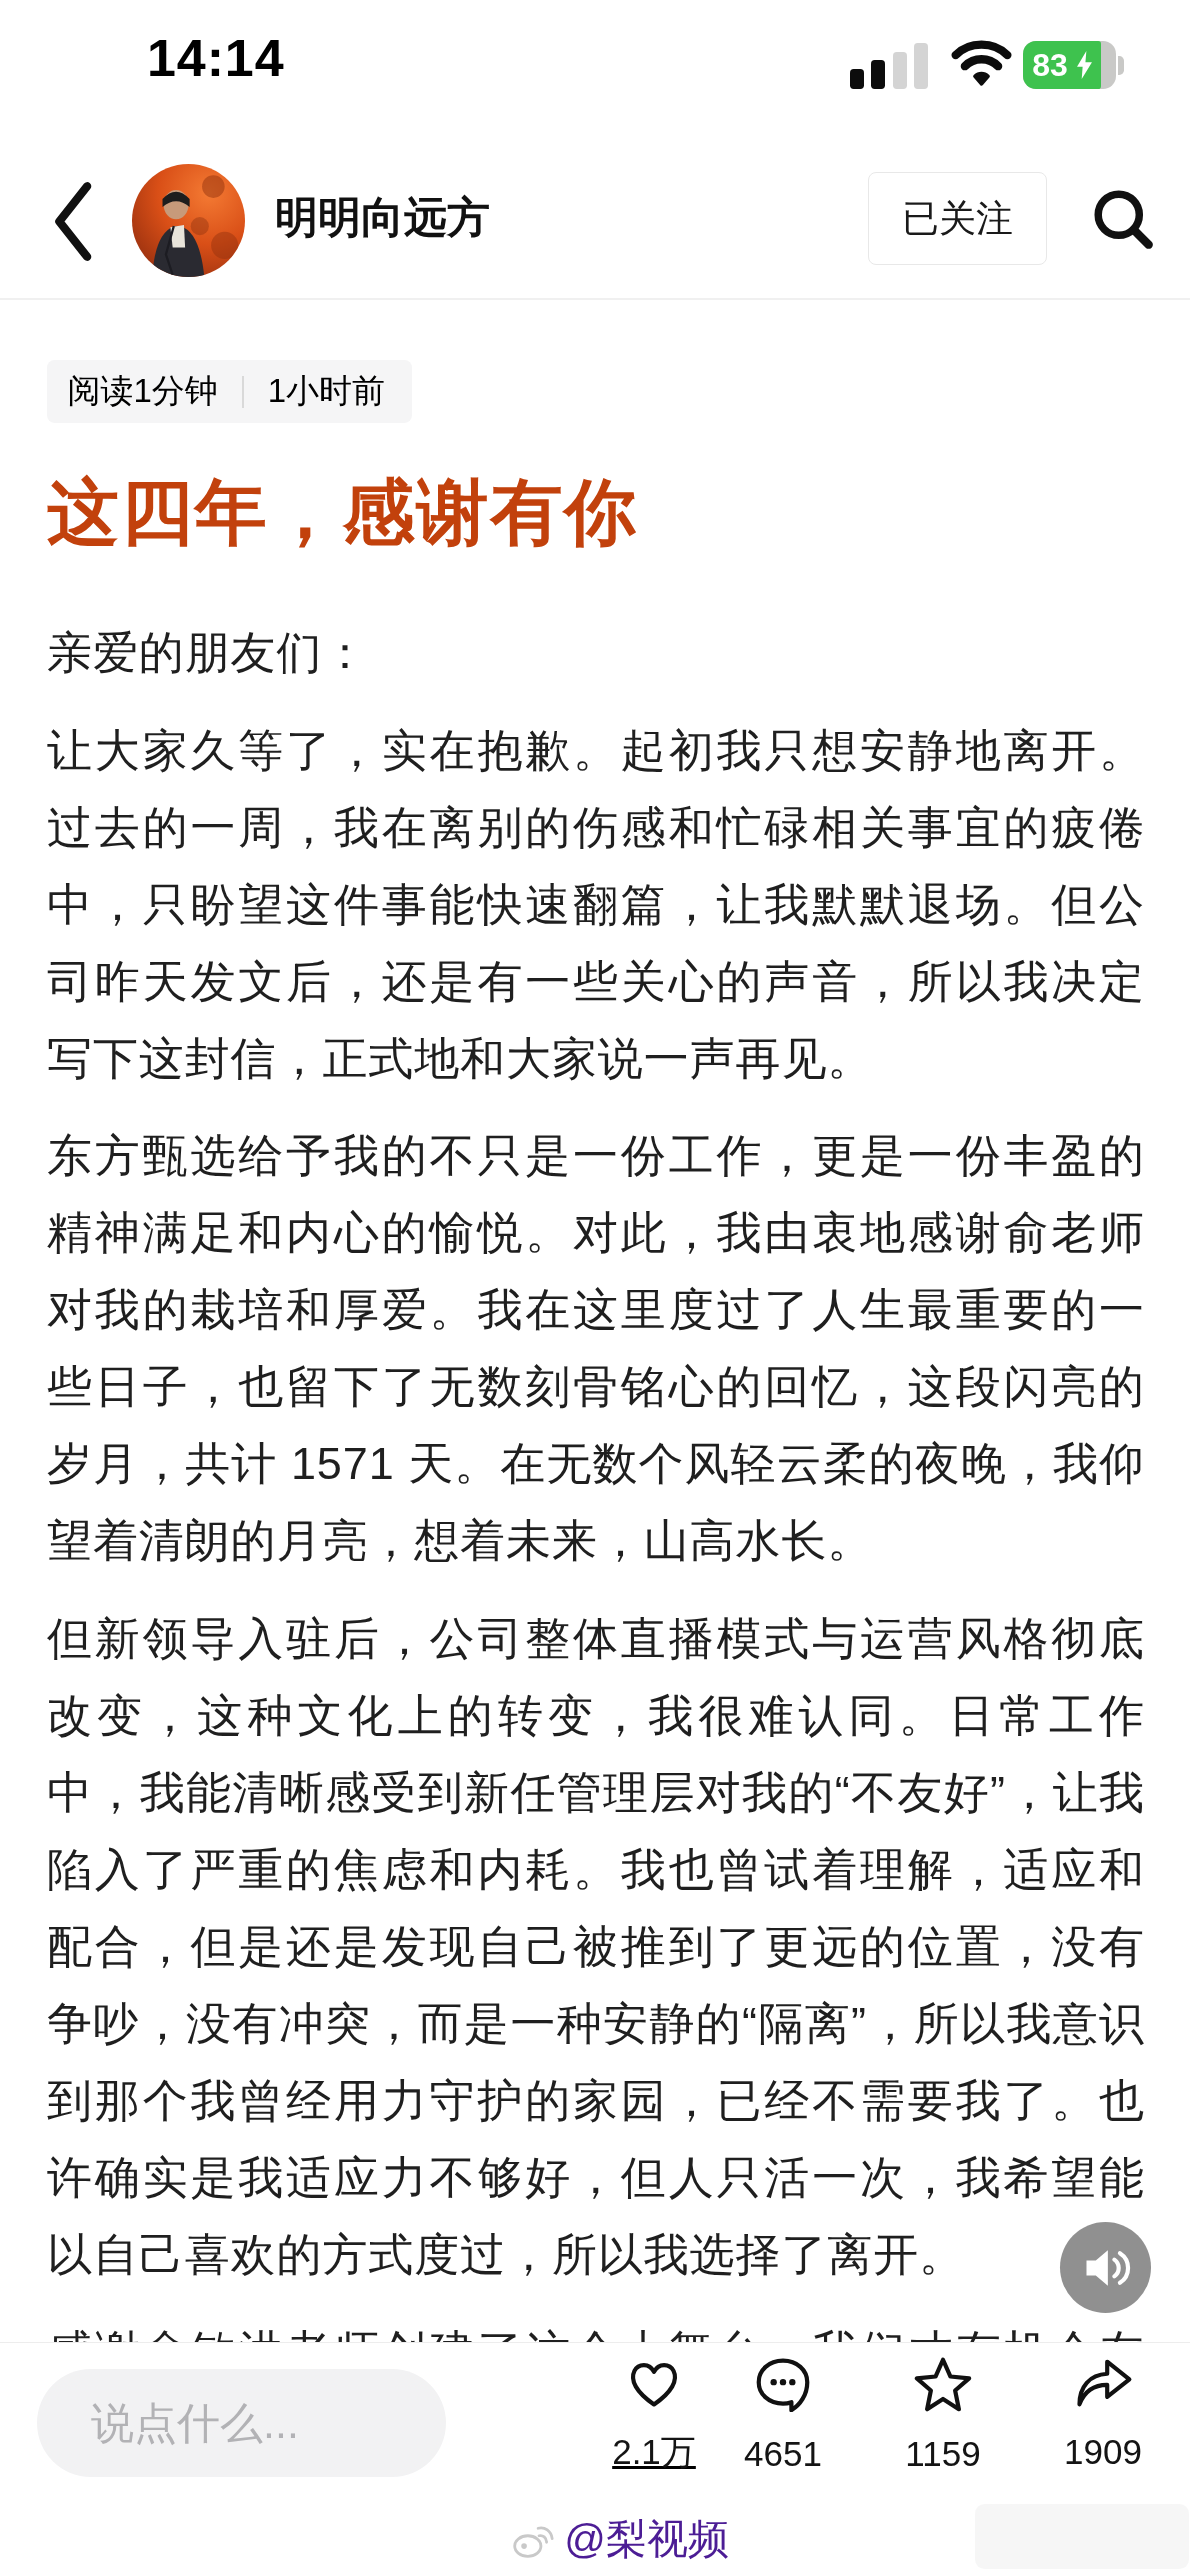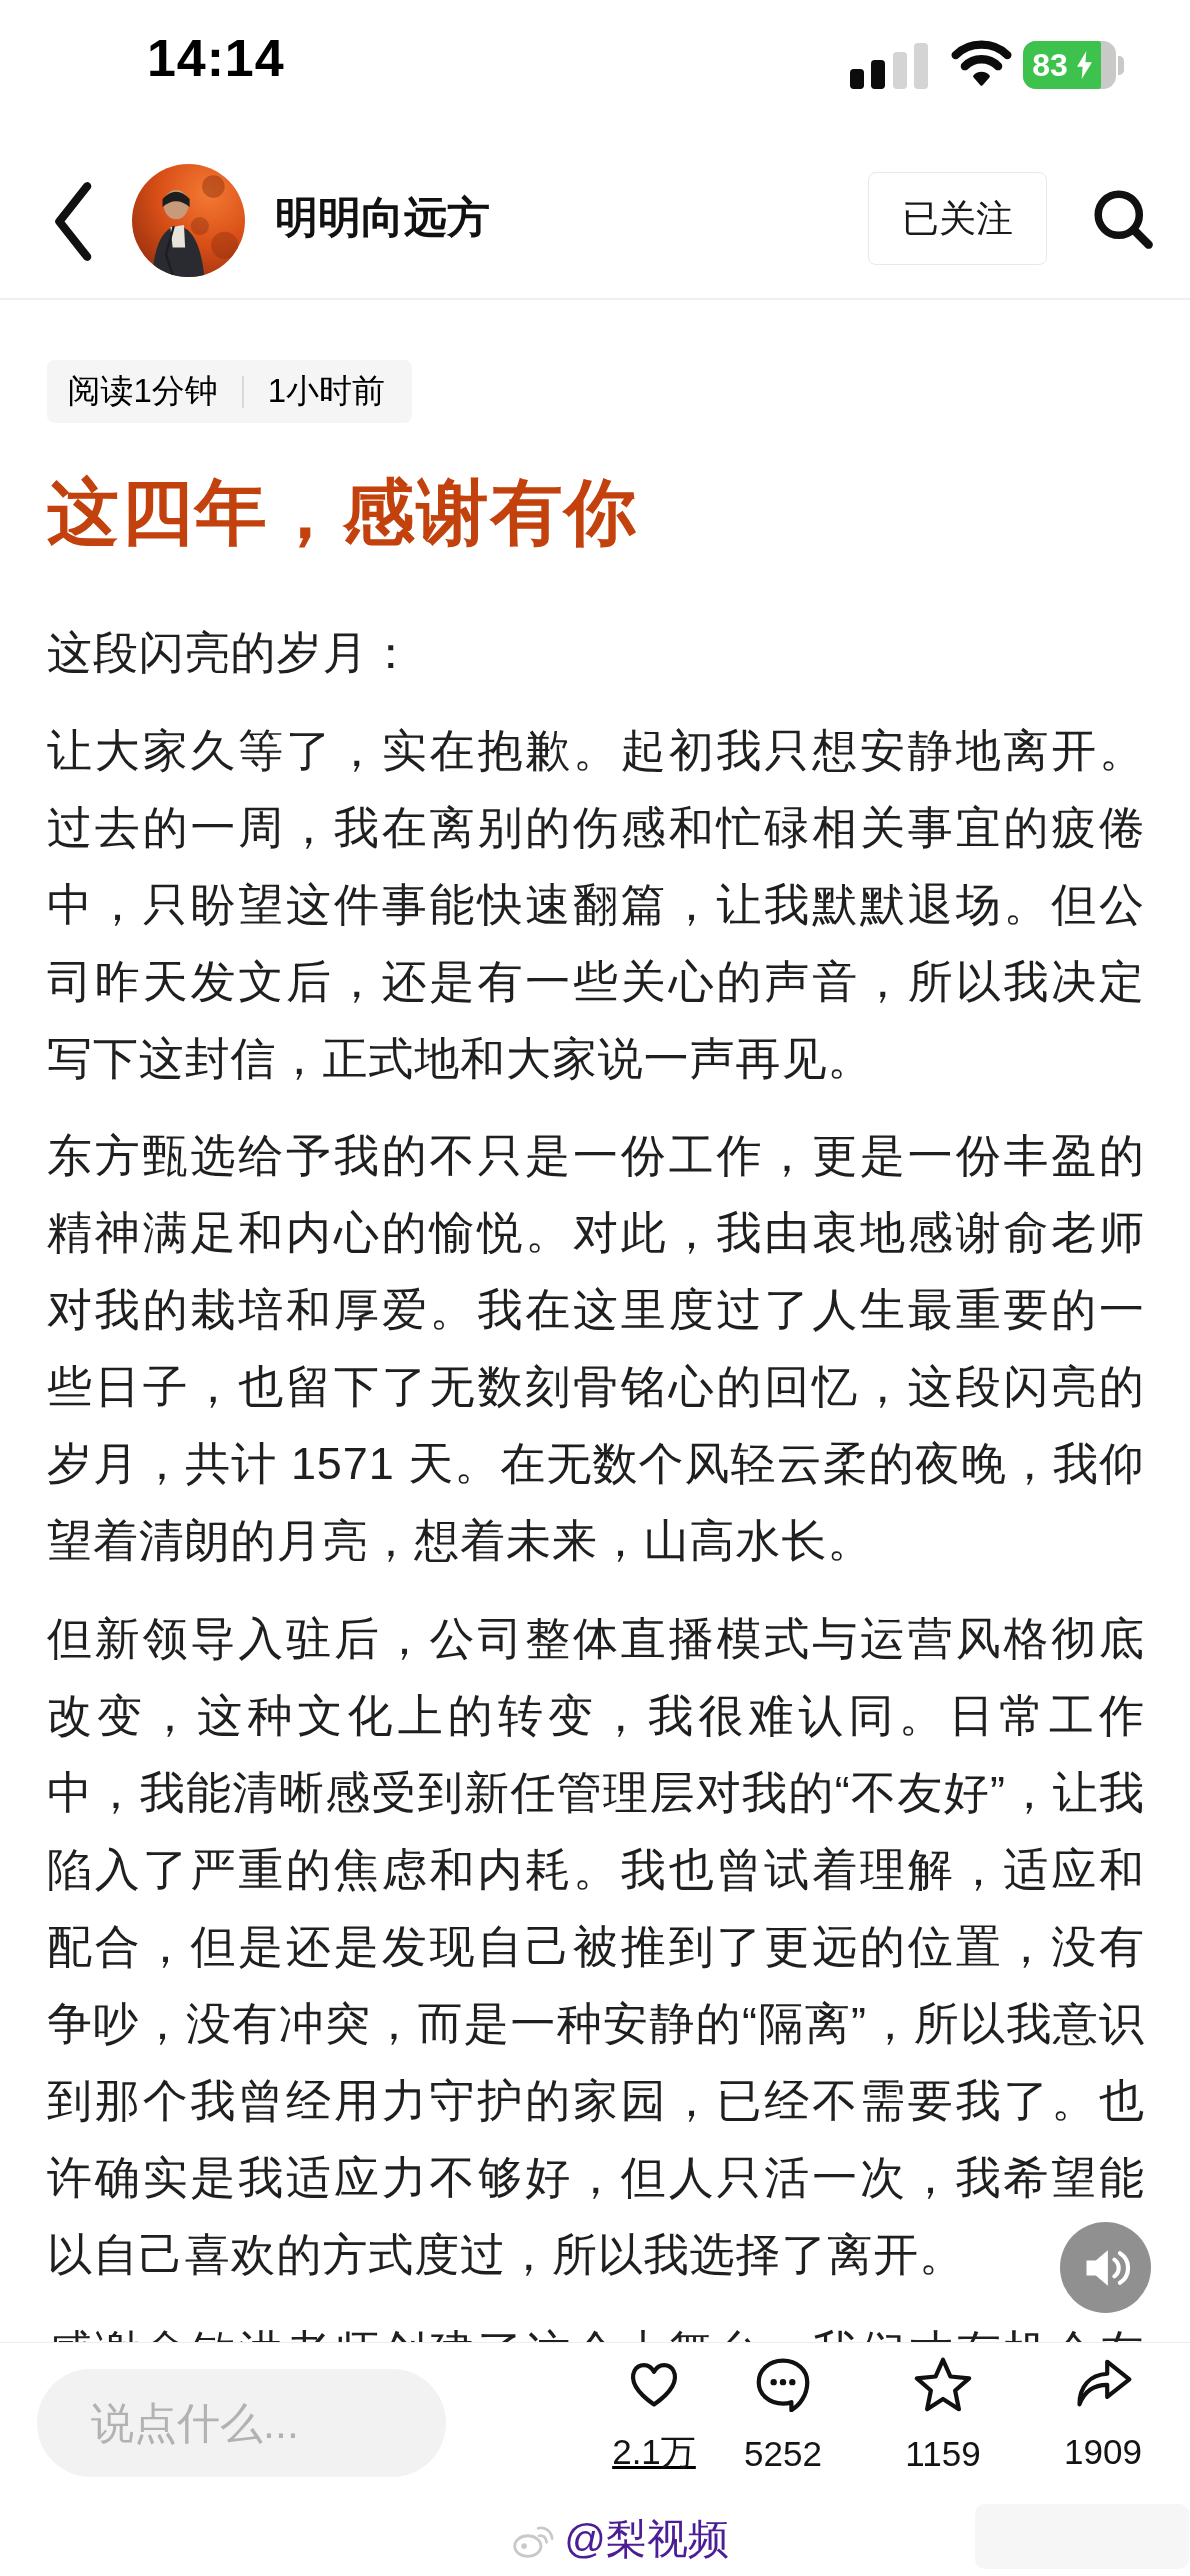--- a/index.html
+++ b/index.html
@@ -132,21 +132,21 @@
   <div class="header-divider"></div>
 
   <div class="article">
     <div class="meta">
       <span class="meta-read">阅读1分钟</span>
       <span class="meta-sep"></span>
       <span class="meta-time">1小时前</span>
     </div>
     <h1 class="title">这四年，感谢有你</h1>
     <div class="body">
-      <p>这段闪亮的岁月：</p>
+      <p>亲爱的朋友们：</p>
       <p>让大家久等了，实在抱歉。起初我只想安静地离开。过去的一周，我在离别的伤感和忙碌相关事宜的疲倦中，只盼望这件事能快速翻篇，让我默默退场。但公司昨天发文后，还是有一些关心的声音，所以我决定写下这封信，正式地和大家说一声再见。</p>
       <p>东方甄选给予我的不只是一份工作，更是一份丰盈的精神满足和内心的愉悦。对此，我由衷地感谢俞老师对我的栽培和厚爱。我在这里度过了人生最重要的一些日子，也留下了无数刻骨铭心的回忆，这段闪亮的岁月，共计 1571 天。在无数个风轻云柔的夜晚，我仰望着清朗的月亮，想着未来，山高水长。</p>
       <p>但新领导入驻后，公司整体直播模式与运营风格彻底改变，这种文化上的转变，我很难认同。日常工作中，我能清晰感受到新任管理层对我的“不友好”，让我陷入了严重的焦虑和内耗。我也曾试着理解，适应和配合，但是还是发现自己被推到了更远的位置，没有争吵，没有冲突，而是一种安静的“隔离”，所以我意识到那个我曾经用力守护的家园，已经不需要我了。也许确实是我适应力不够好，但人只活一次，我希望能以自己喜欢的方式度过，所以我选择了离开。</p>
       <p>感谢俞敏洪老师创建了这个大舞台，我们才有机会在这</p>
     </div>
   </div>
 
   <button class="speaker-btn">
     <svg width="54" height="52" viewBox="0 0 58 56">
       <path d="M8 20 L18 20 L31 9 L31 47 L18 36 L8 36 Z" fill="#ffffff"></path>
@@ -163,21 +163,21 @@
       </svg>
       <span class="cnt">2.1万</span>
     </button>
     <button class="action action-comment">
       <svg width="58" height="56" viewBox="0 0 62 60">
         <path d="M31 5 C16 5 5 15 5 28 C5 41 16 51 31 51 C34 51 37 50.5 40 49.5 L40 58 C45 55 49 51 52 46 C55 41 57 35 57 28 C57 15 46 5 31 5 Z" fill="none" stroke="#111" stroke-width="4.5" stroke-linejoin="round"></path>
         <circle cx="21" cy="28" r="3.4" fill="#111"></circle>
         <circle cx="31" cy="28" r="3.4" fill="#111"></circle>
         <circle cx="41" cy="28" r="3.4" fill="#111"></circle>
       </svg>
-      <span class="cnt">5252</span>
+      <span class="cnt">4651</span>
     </button>
     <button class="action action-fav">
       <svg width="58" height="56" viewBox="0 0 62 60">
         <polygon points="31,4 39,22 59,24 44,37 48,57 31,46 14,57 18,37 3,24 23,22" fill="none" stroke="#111" stroke-width="4.5" stroke-linejoin="round"></polygon>
       </svg>
       <span class="cnt">1159</span>
     </button>
     <button class="action action-share">
       <svg width="61" height="54" viewBox="0 0 66 58">
         <path d="M37 19 L37 6 L61 25 L37 44 L37 31 C21 31 12 39 7 52 C7 33 18 20 37 19 Z" fill="none" stroke="#111" stroke-width="4.5" stroke-linejoin="round"></path>

